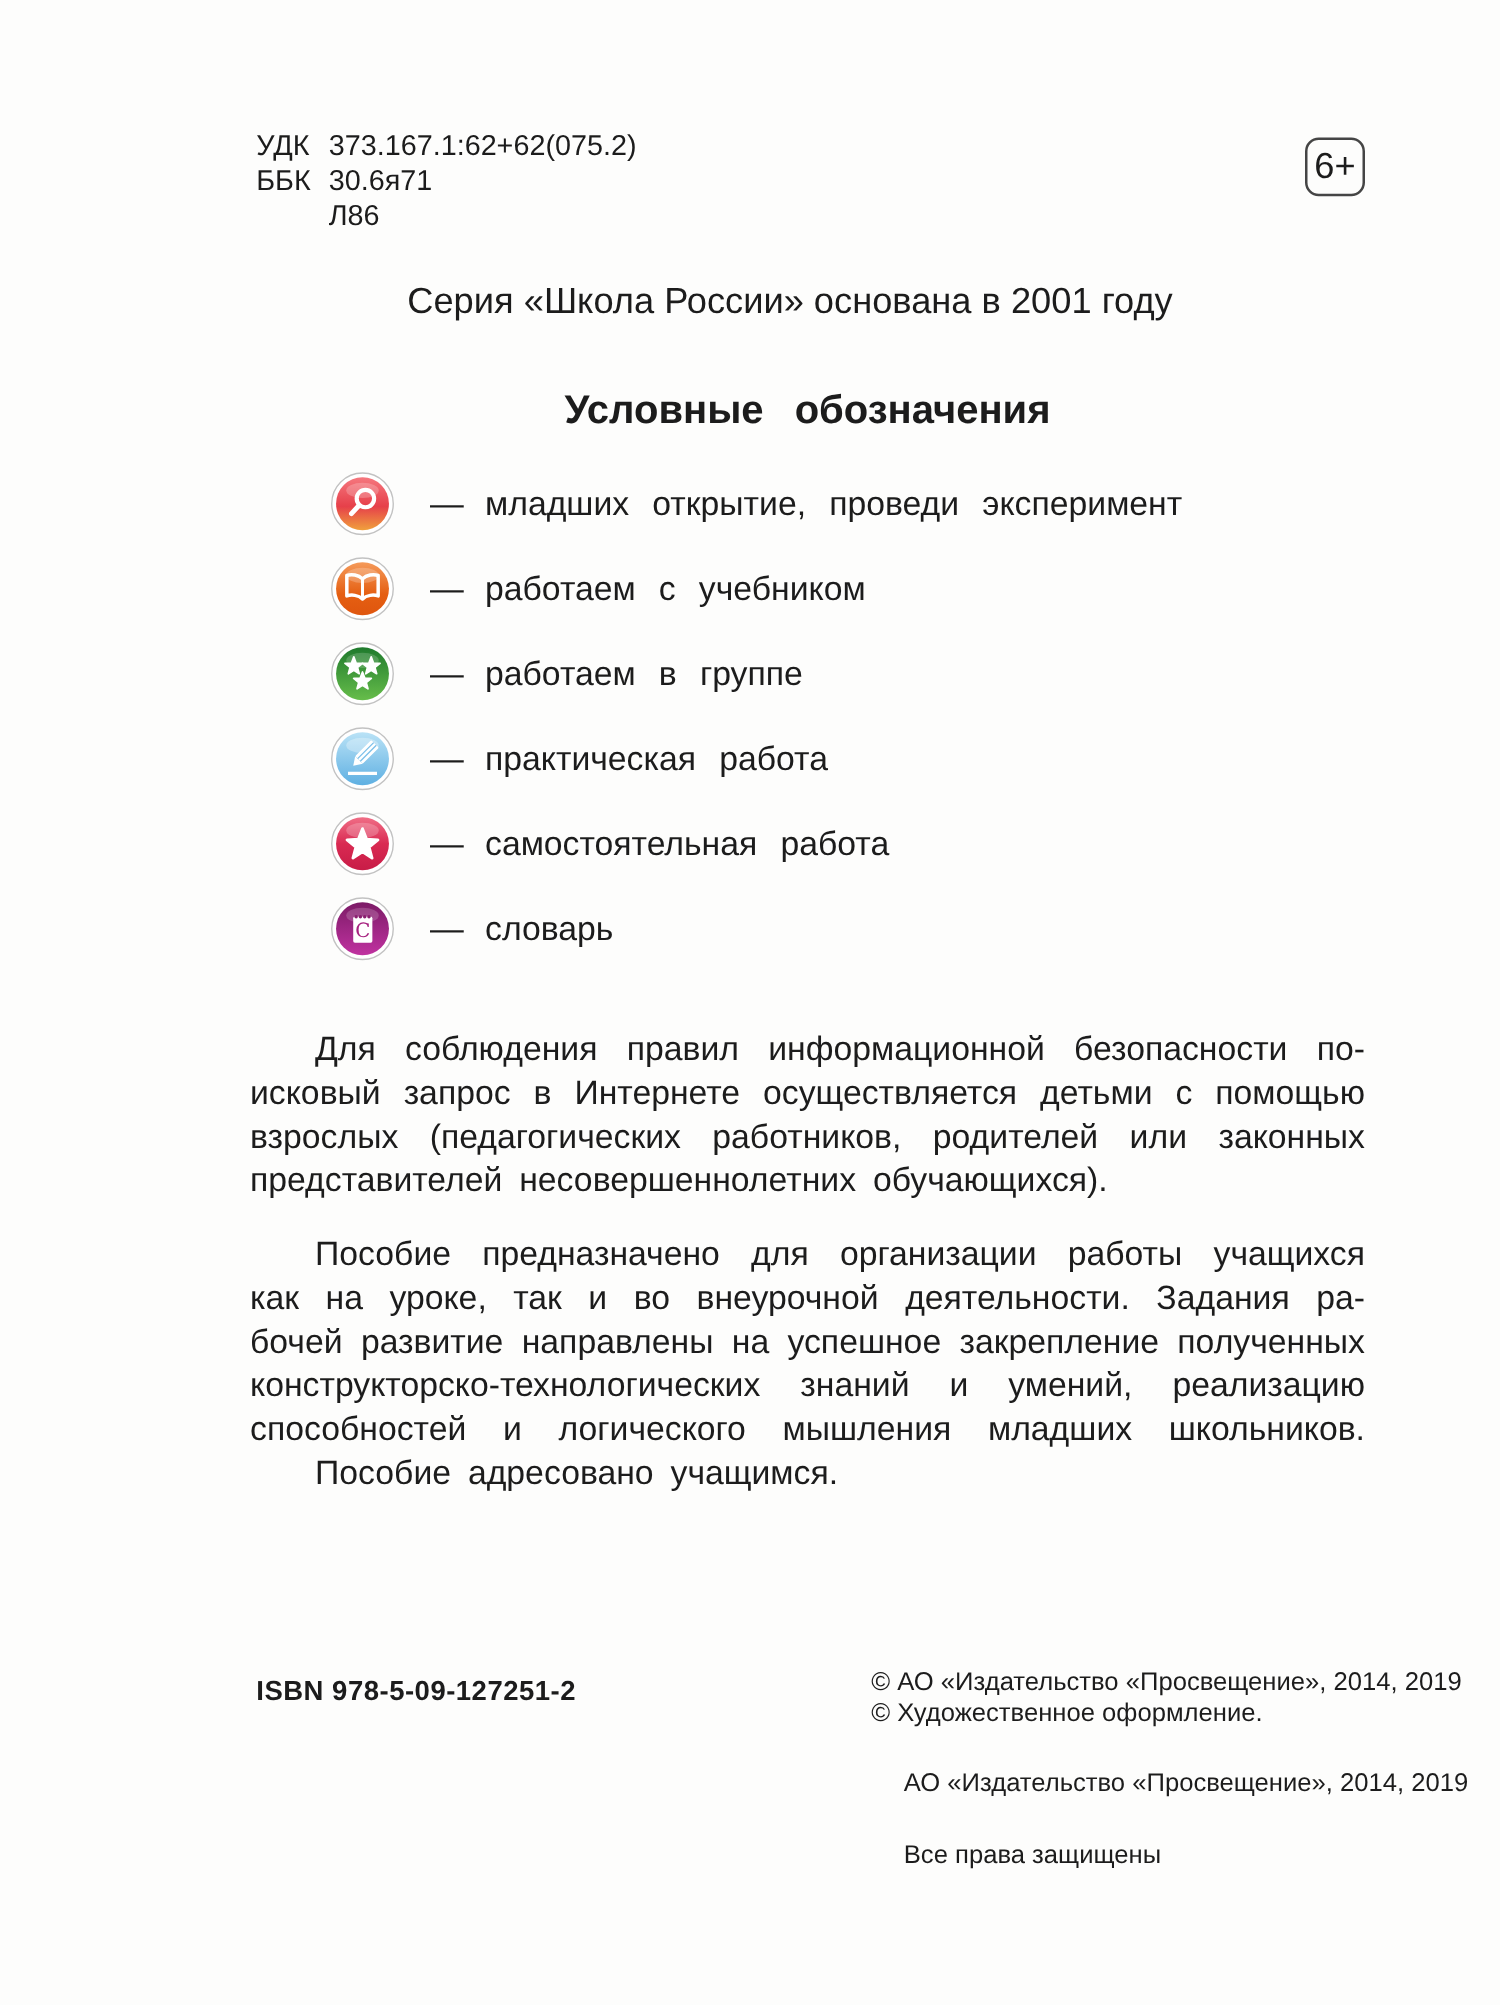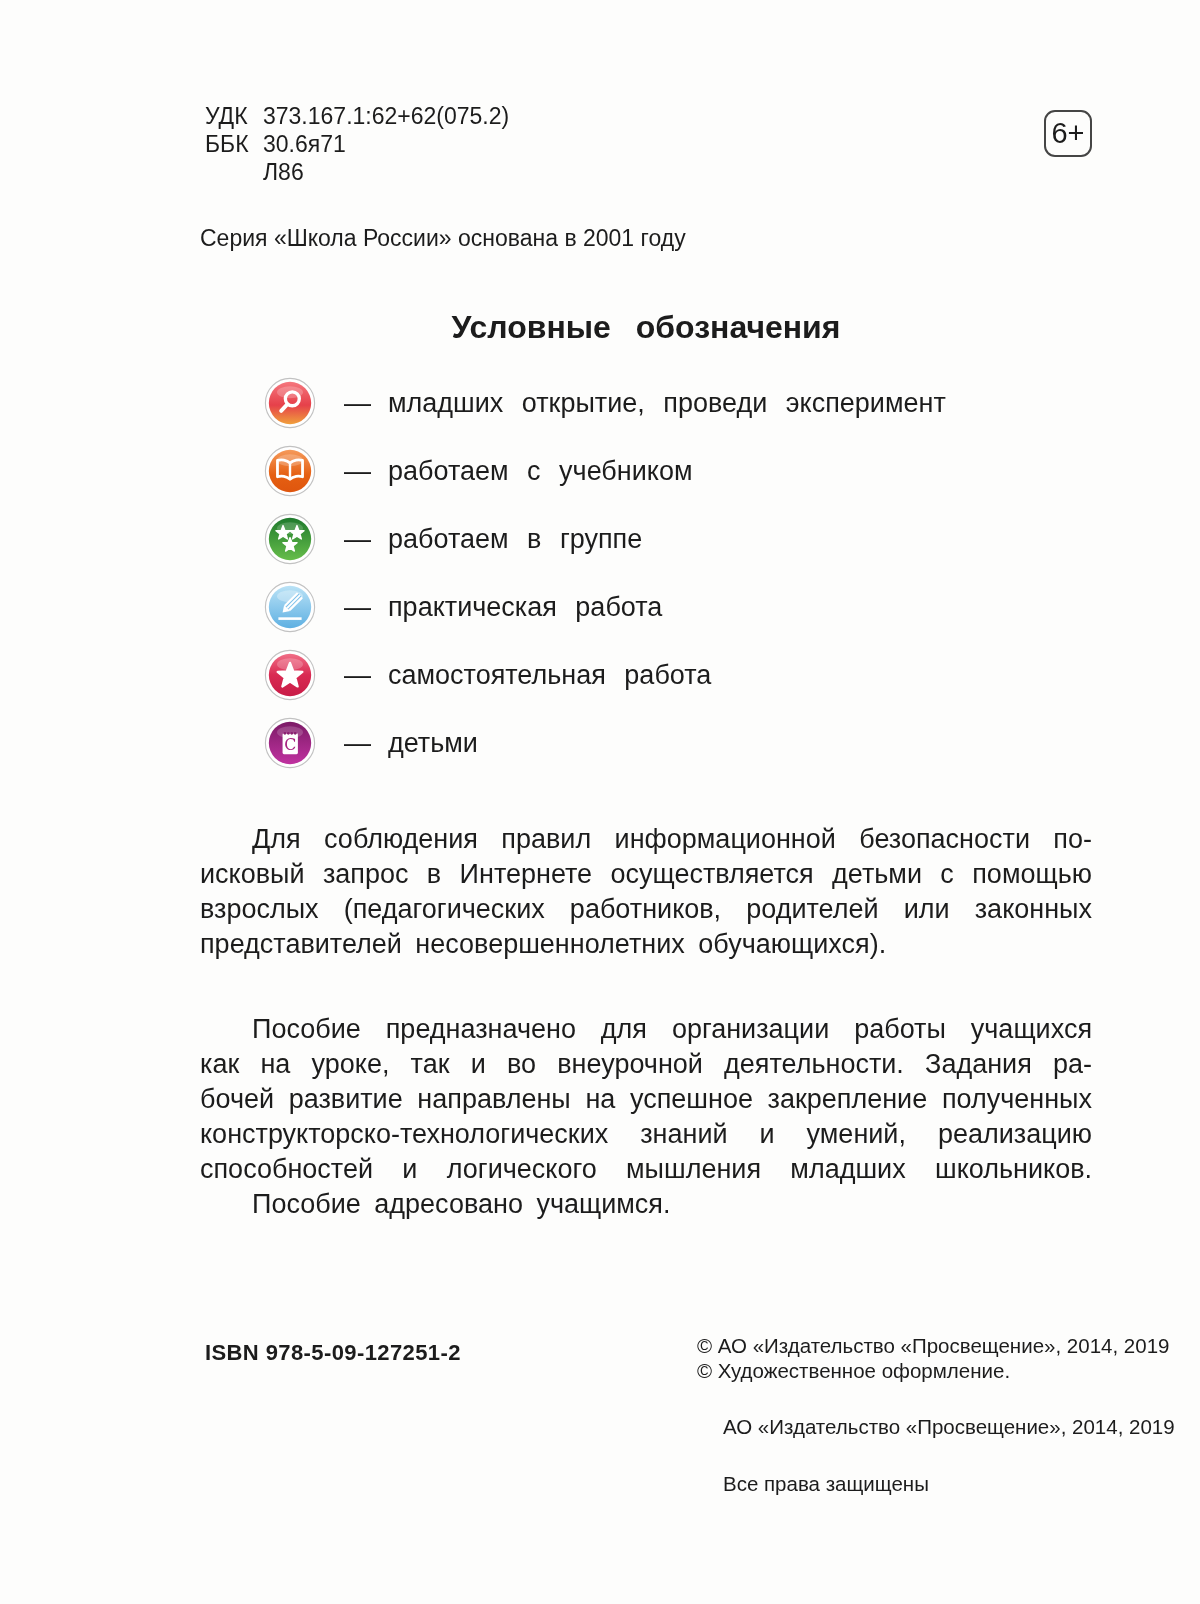--- a/index.html
+++ b/index.html
@@ -18,34 +18,34 @@
   .meta-label { width:58px; }
   
   .age-badge {
     position:absolute; left:1044px; top:110px;
     width:48px; height:47px;
     border:2px solid #454545; border-radius:11px;
     display:flex; align-items:center; justify-content:center;
     font-size:29px; background:#fdfdfc;
   }
   
-  .series { position:absolute; left:200px; top:225px; width:892px; text-align:left; font-size:23px; }
+  .series { position:absolute; left:186px; top:225px; width:892px; text-align:center; font-size:29px; }
   .heading { position:absolute; left:200px; top:309px; width:892px; text-align:center; font-size:32px; font-weight:bold; word-spacing:16px; }
   
   .legend { position:absolute; left:264px; top:369px; }
   .legend-row { display:flex; align-items:center; height:68px; }
   .legend-icon { width:52px; height:52px; flex:0 0 52px; }
   .legend-dash { margin-left:28px; font-size:27px; }
   .legend-label { margin-left:17px; font-size:27px; word-spacing:11px; white-space:nowrap; }
   
   .bodytext { position:absolute; left:200px; top:822px; width:892px; font-size:27px; line-height:35px; word-spacing:6px; }
   .jline { text-align:justify; text-align-last:justify; }
   .lline { text-align:left; }
   .first { text-indent:52px; }
-  .p2 { margin-top:50px; }
+  .p2 { margin-top:24px; }
   
   .isbn { position:absolute; left:205px; top:1340px; font-size:22px; font-weight:bold; letter-spacing:0.4px;text-align:right; }
   .copyright { position:absolute; left:697px; top:1334px; font-size:20.5px; line-height:24.6px; }
   .copyright .indent { padding-left:26px;margin-top:32px; }
 </style>
 </head>
 <body>
 
 <div class="page">
 
@@ -182,21 +182,21 @@
         <circle cx="28" cy="28" r="22.8" fill="url(#g6)"></circle>
         <ellipse cx="28" cy="16.5" rx="14" ry="6.5" fill="#ffffff" opacity="0.18"></ellipse>
         <rect x="20" y="17.5" width="16.5" height="22.5" rx="1.5" fill="#ffffff"></rect>
         <circle cx="22.5" cy="17.6" r="1.5" fill="#8a2070"></circle>
         <circle cx="26.2" cy="17.6" r="1.5" fill="#8a2070"></circle>
         <circle cx="29.9" cy="17.6" r="1.5" fill="#8a2070"></circle>
         <circle cx="33.6" cy="17.6" r="1.5" fill="#8a2070"></circle>
         <text x="28.2" y="35.5" font-family="DejaVu Serif, serif" font-size="17" fill="#a6217f" text-anchor="middle">C</text>
       </svg>
       <span class="legend-dash">—</span>
-      <span class="legend-label">детьми</span>
+      <span class="legend-label">словарь</span>
     </div>
 
   </div>
 
   <div class="bodytext">
     <div>
       <div class="jline first">Для соблюдения правил информационной безопасности по-</div>
       <div class="jline">исковый запрос в Интернете осуществляется детьми с помощью</div>
       <div class="jline">взрослых (педагогических работников, родителей или законных</div>
       <div class="lline">представителей несовершеннолетних обучающихся).</div>

